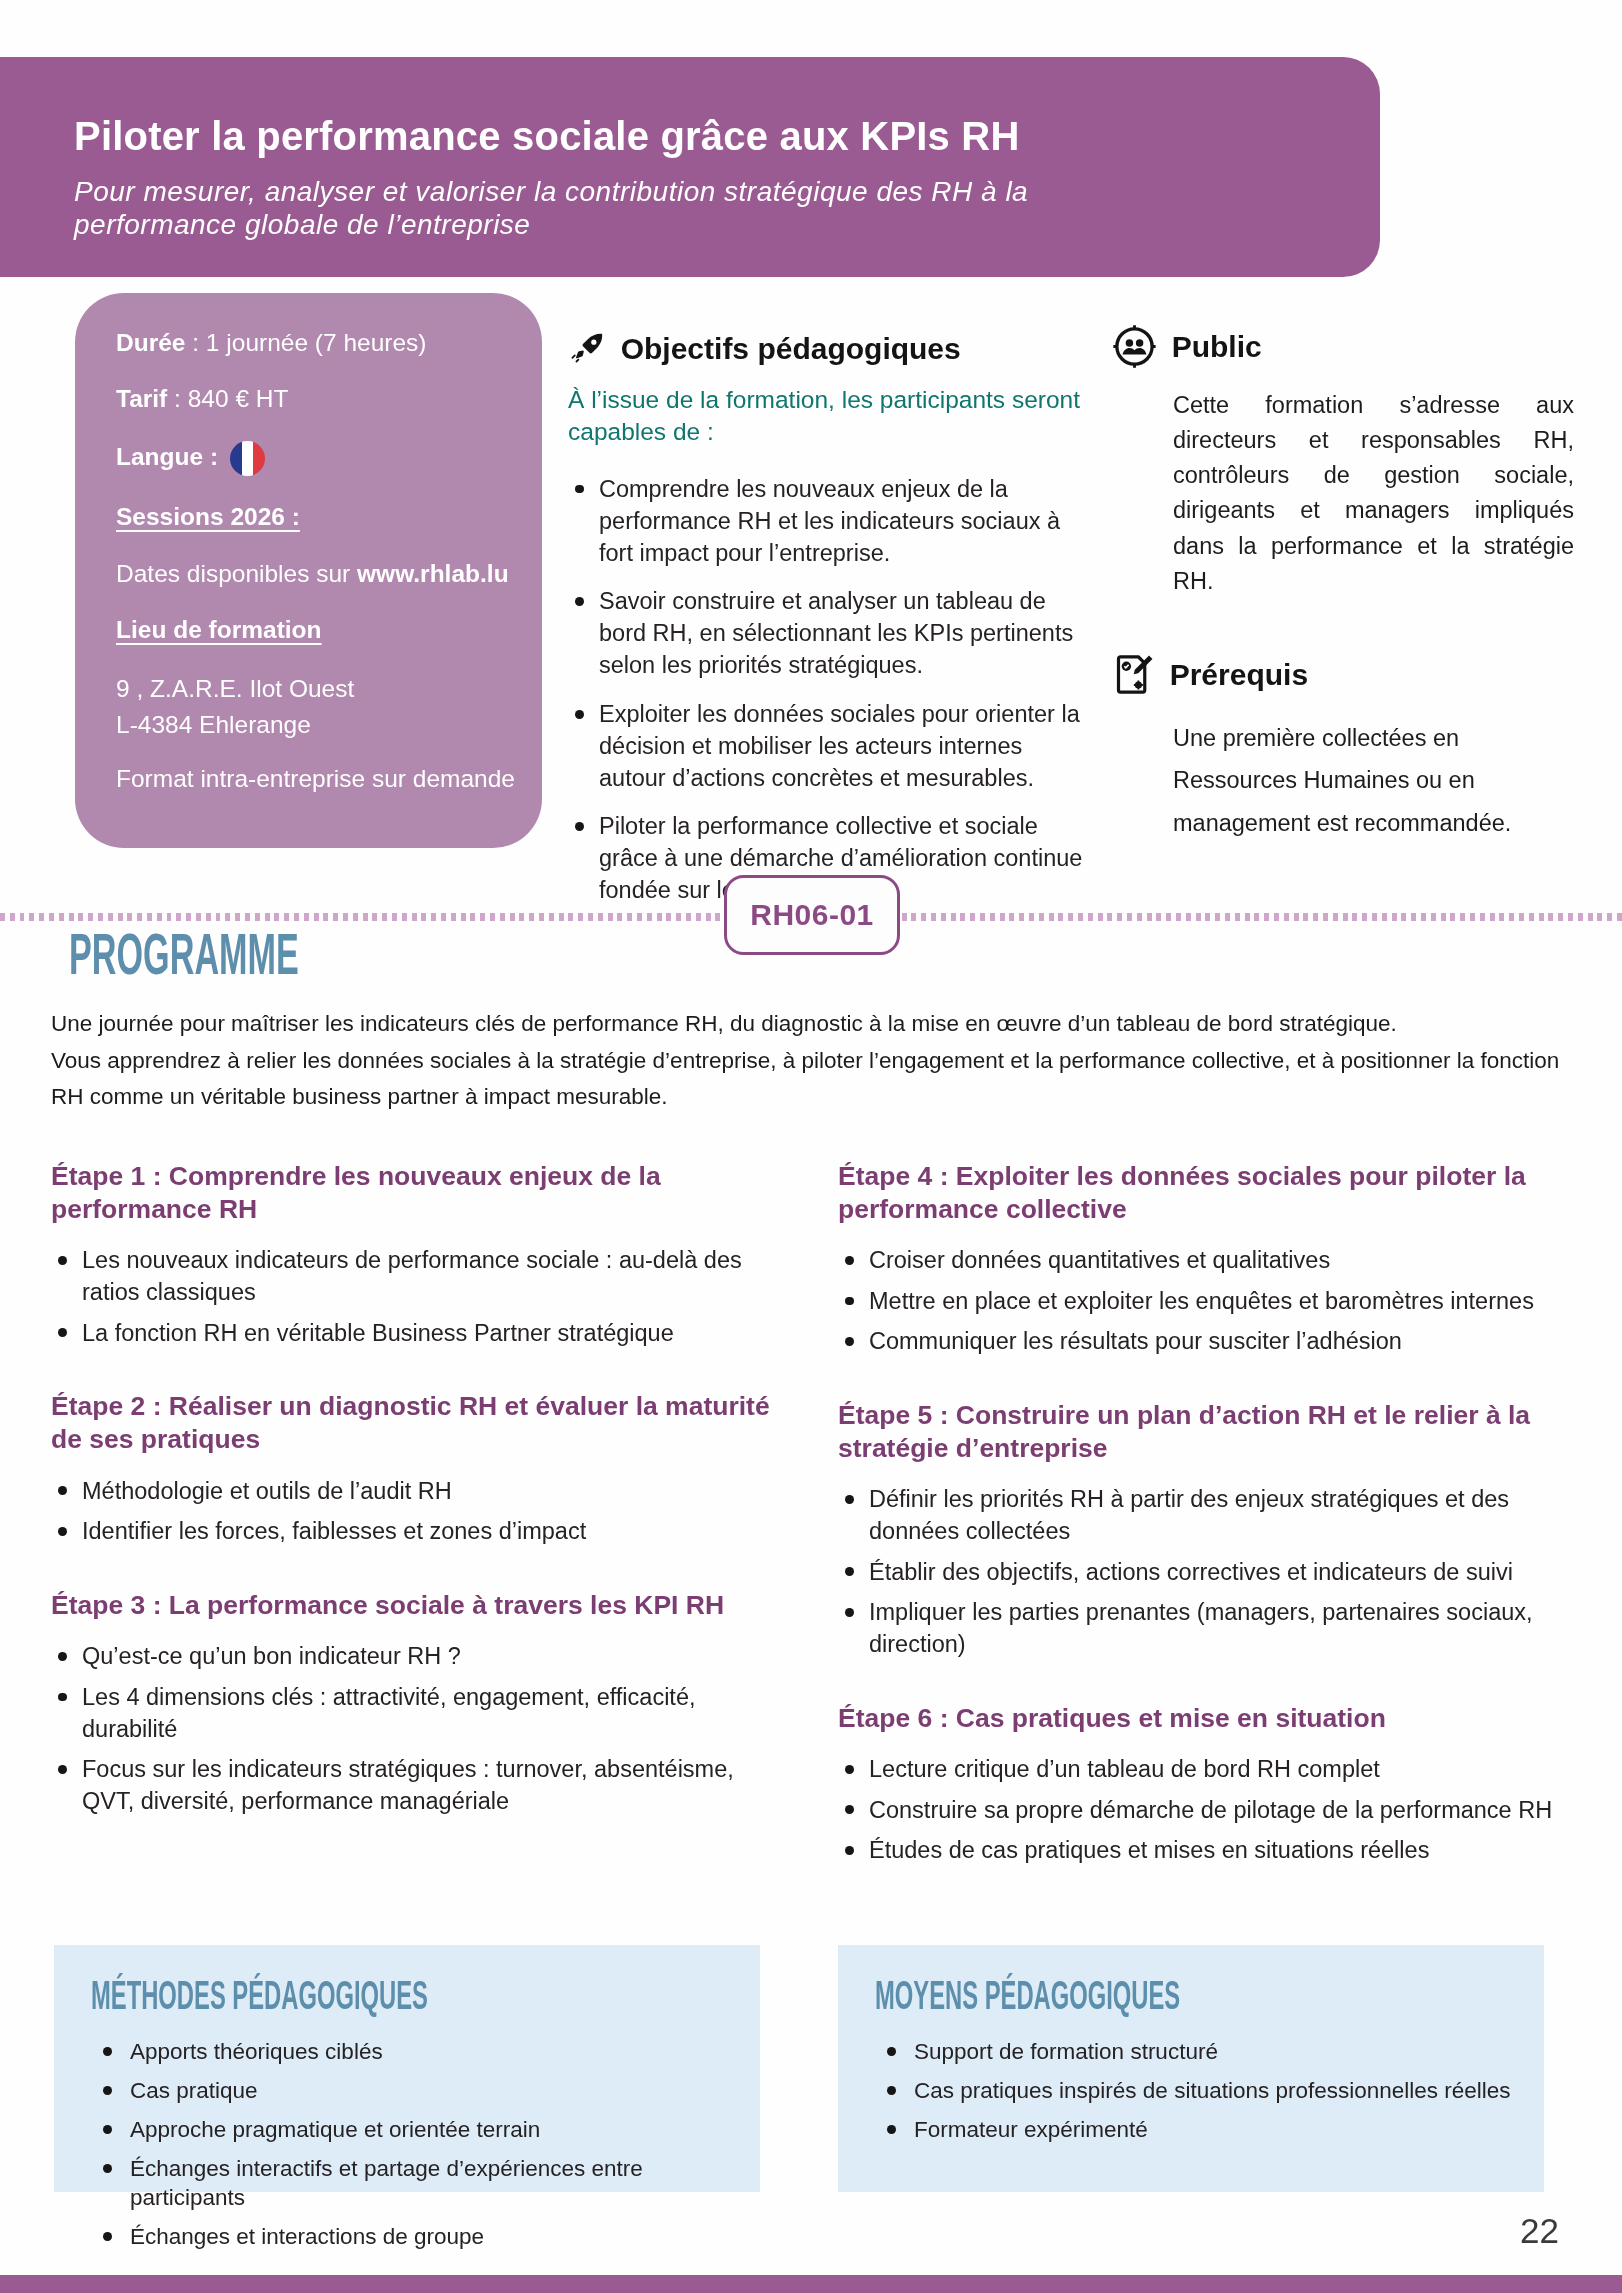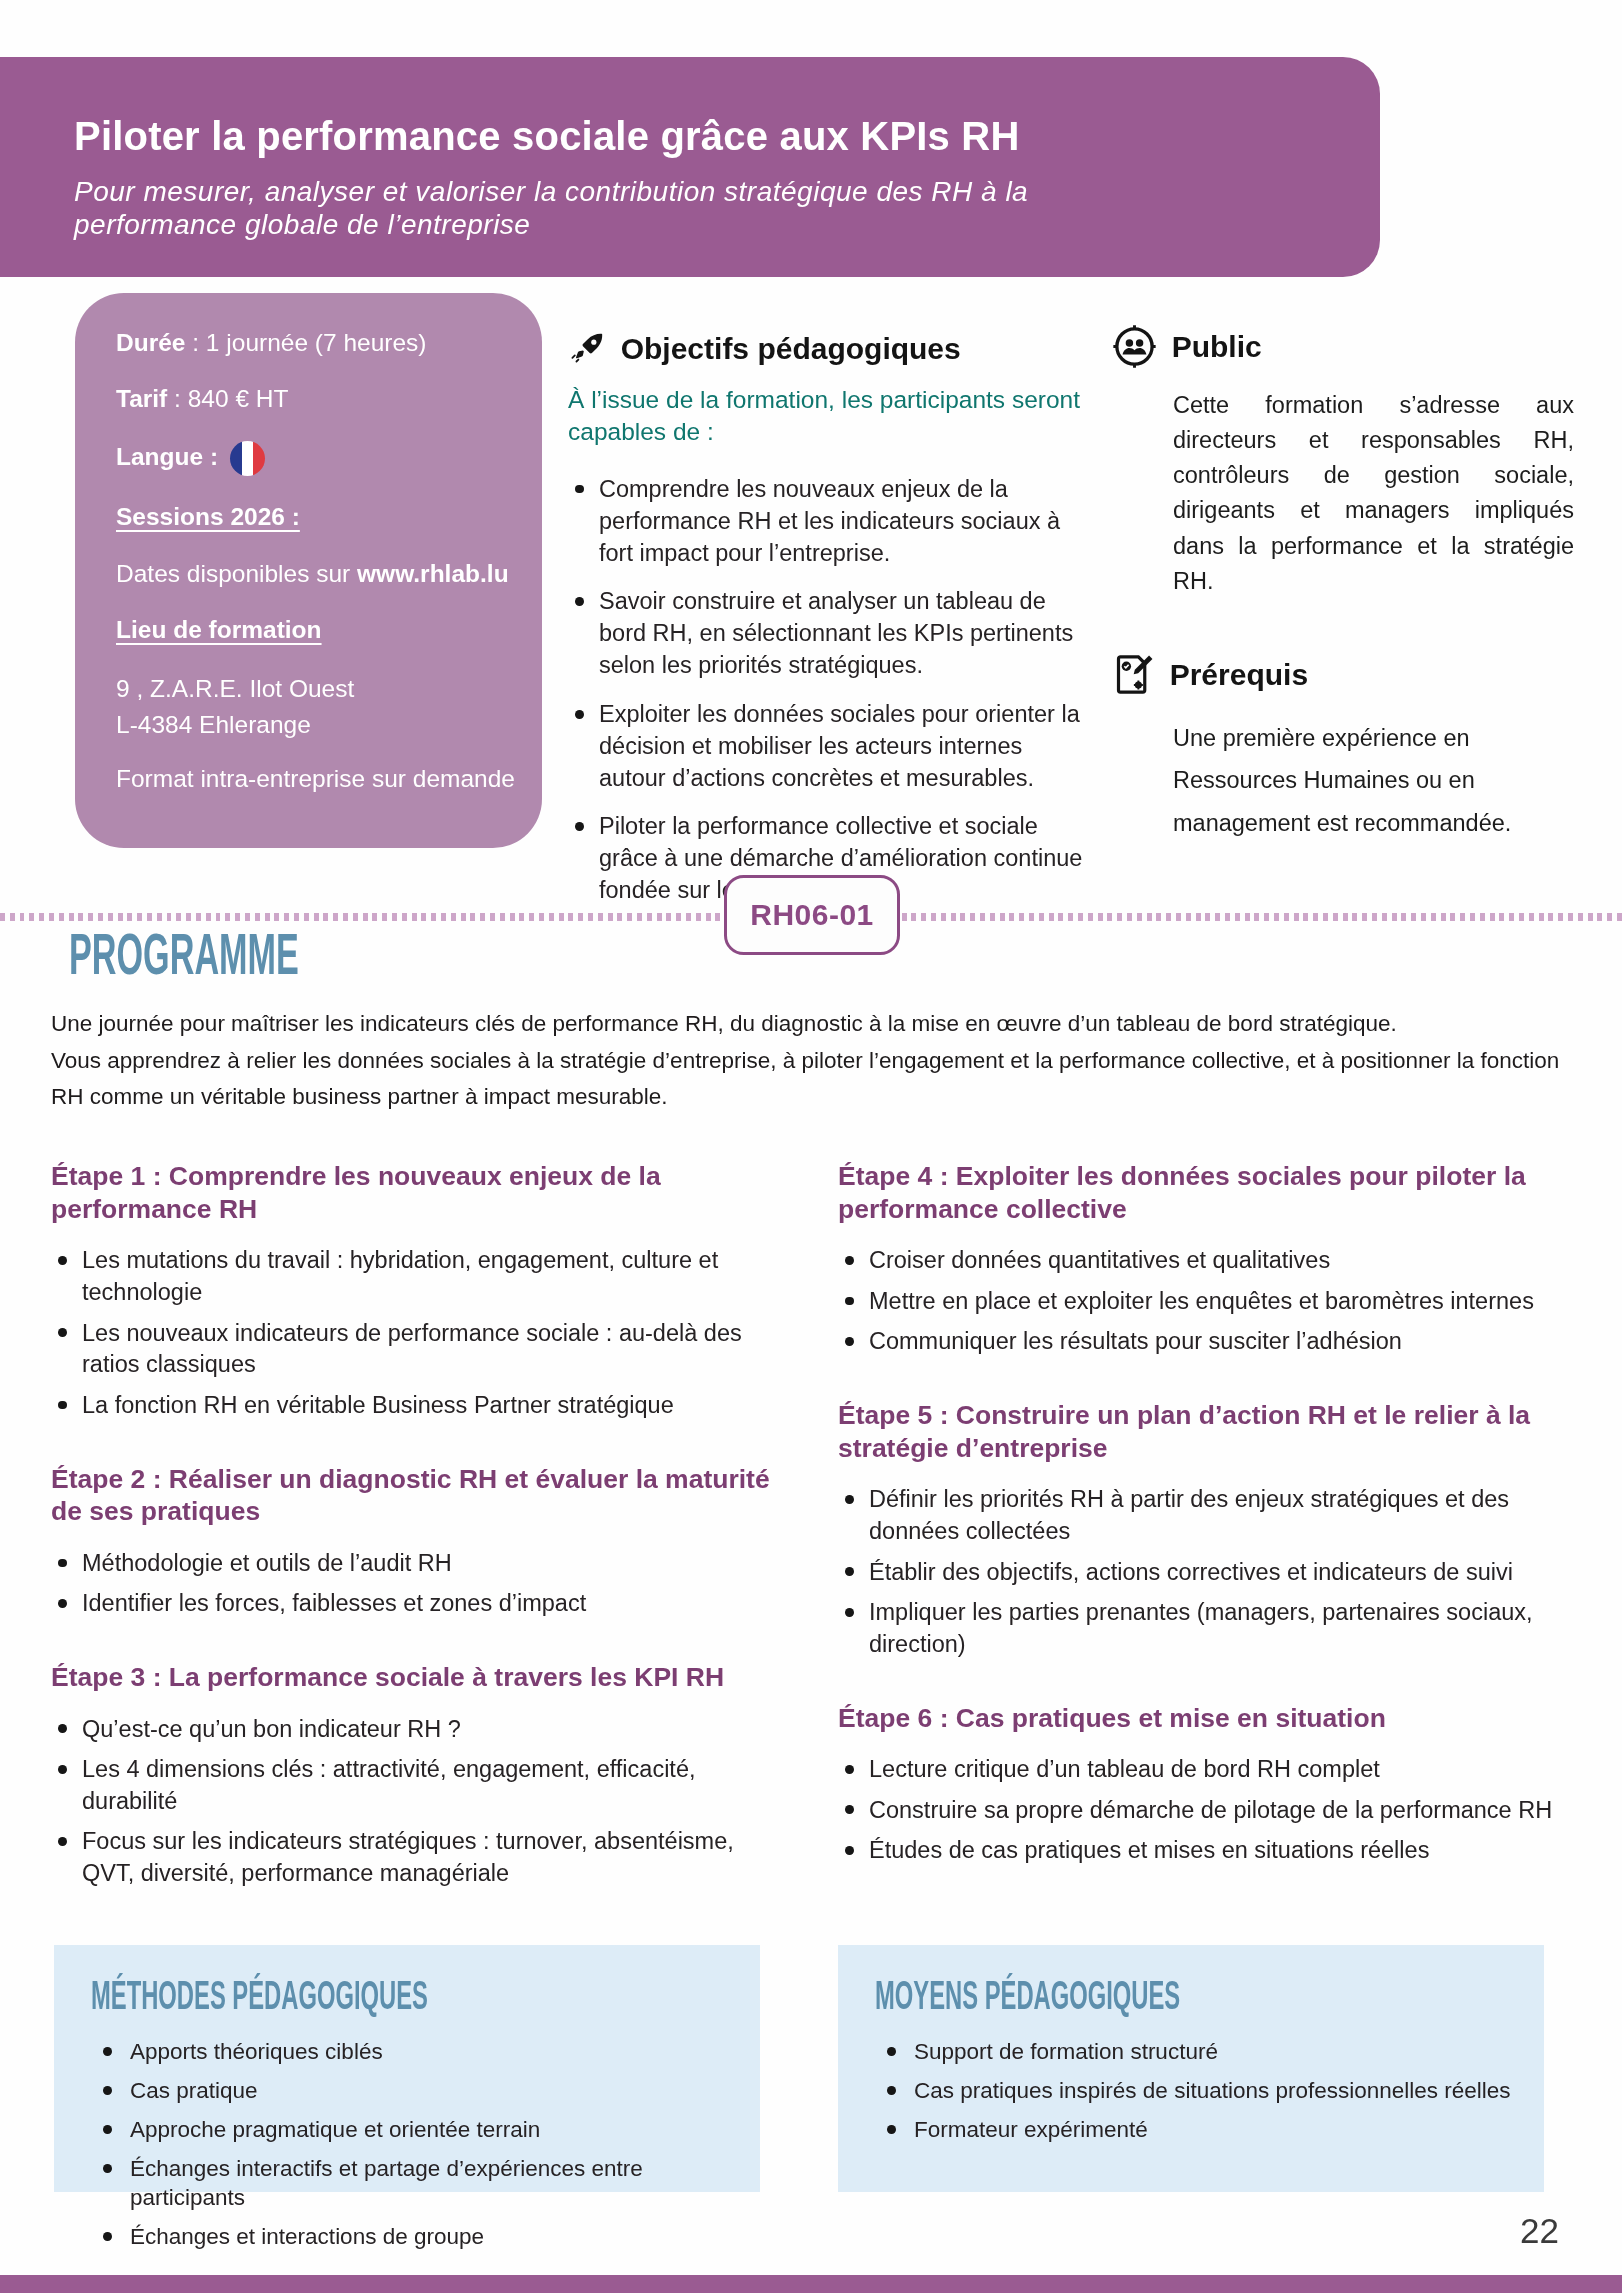--- a/index.html
+++ b/index.html
@@ -154,37 +154,36 @@
         <path d="M5 2.6h9.6L18 6v14.4a1 1 0 0 1-1 1H5a1 1 0 0 1-1-1V3.6a1 1 0 0 1 1-1z" fill="none" stroke="#141414" stroke-width="1.7"></path>
         <path fill="#141414" d="M20.3 1.9l1.8 1.8-7.6 7.6-2.4.6.6-2.4 7.6-7.6z"></path>
         <circle cx="8.2" cy="7.6" r="2.5" fill="#141414"></circle>
         <path d="M7.1 7.6l.8.8 1.5-1.6" fill="none" stroke="#fefefe" stroke-width=".9"></path>
         <circle cx="14.6" cy="17.6" r="1.9" fill="#141414"></circle>
         <path stroke="#141414" stroke-width="1" d="M14.6 15.2v4.8M12.2 17.6H17"></path>
       </svg>
     </span>
     <span>Prérequis</span>
   </div>
-  <div class="pre-text">Une première expérience en Ressources Humaines ou en management est recommandée.</div>
+  <div class="pre-text">Une première collectées en Ressources Humaines ou en management est recommandée.</div>
 </div>
 
 <div class="sep-line"></div>
 <div class="code-badge">RH06-01</div>
 
 <div class="prog-title">PROGRAMME</div>
 <div class="prog-intro">
   <div>Une journée pour maîtriser les indicateurs clés de performance RH, du diagnostic à la mise en œuvre d’un tableau de bord stratégique.</div>
   <div>Vous apprendrez à relier les données sociales à la stratégie d’entreprise, à piloter l’engagement et la performance collective, et à positionner la fonction RH comme un véritable business partner à impact mesurable.</div>
 </div>
 
 <div class="steps-left">
   <div class="step">
     <h3 class="step-title">Étape 1 : Comprendre les nouveaux enjeux de la performance RH</h3>
     <ul class="dot-list">
-        <li>Les mutations du travail : hybridation, engagement, culture et technologie</li>
         <li>Les nouveaux indicateurs de performance sociale : au-delà des ratios classiques</li>
         <li>La fonction RH en véritable Business Partner stratégique</li>
       </ul>
   </div>
   <div class="step">
     <h3 class="step-title">Étape 2 : Réaliser un diagnostic RH et évaluer la maturité de ses pratiques</h3>
     <ul class="dot-list">
         <li>Méthodologie et outils de l’audit RH</li>
         <li>Identifier les forces, faiblesses et zones d’impact</li>
       </ul>

